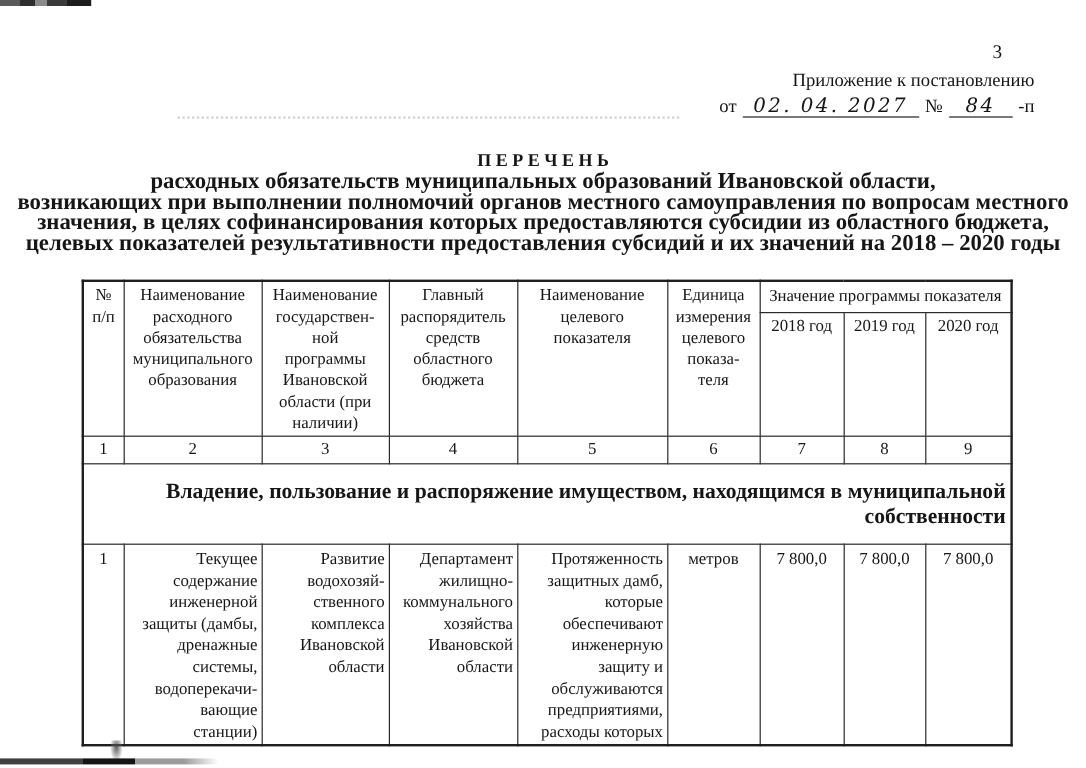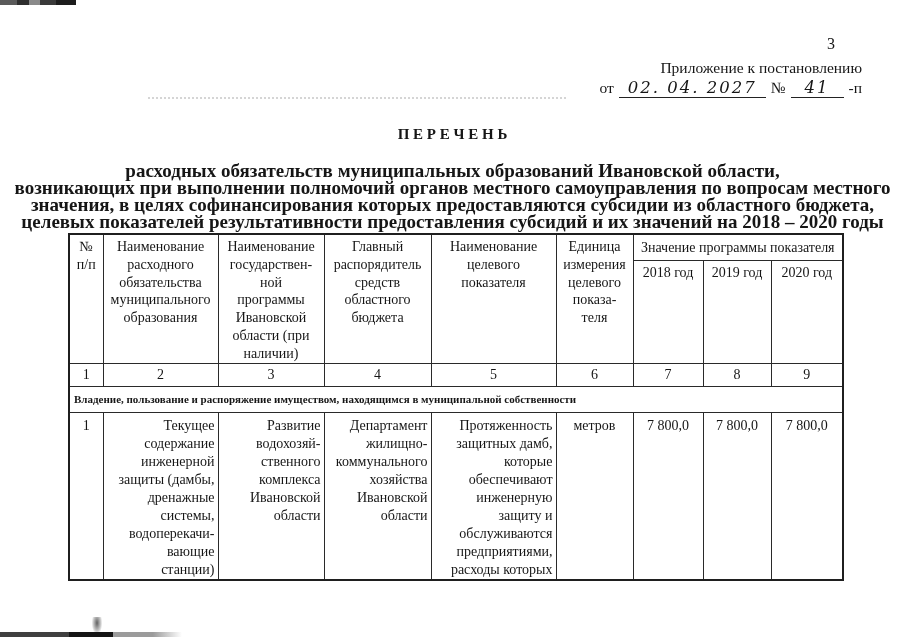--- a/index.html
+++ b/index.html
@@ -29,57 +29,57 @@
   .appendix-ref > span{vertical-align:baseline;}
   .hand{
     display:inline-block;font-family:"DejaVu Serif", serif;font-style:italic;
     font-size:16.5px;letter-spacing:2px;border-bottom:1.5px solid #222;
     padding:0 9px 1px 9px;margin:0 5px;line-height:17px;
   }
   .hand-num{padding:0 14px 1px 14px;}
 
   
   .title-block{position:absolute;top:126px;left:0;width:905px;text-align:center;font-weight:bold;}
-  .title-head{font-size:15px;margin-bottom:19px;}
+  .title-head{font-size:15px;margin-bottom:0;}
   .title-sub{font-size:19px;line-height:17px;}
 
   
   .doc-table{
     position:absolute;left:68px;top:233px;width:774px;
     border-collapse:collapse;table-layout:fixed;font-size:14px;
     border:2px solid #1f1f1f;
   }
   .doc-table th,.doc-table td{border:1.5px solid #2a2a2a;overflow:hidden;}
   .doc-table th{
     font-weight:normal;vertical-align:top;text-align:center;
     padding:3px 2px 0 2px;line-height:17.8px;
   }
   .hr1{height:26px;}
   .hr1 .group-th{vertical-align:middle;padding:0 2px;}
   .hr2{height:101px;}
   .numrow td{height:22px;text-align:center;padding:0;line-height:21px;}
-  .secrow td{height:25px;text-align:left;vertical-align:middle;
-    font-weight:bold;font-size:11px;padding:0 4px;}
+  .secrow td{height:25px;text-align:right;vertical-align:middle;
+    font-weight:bold;font-size:18px;padding:12px 4px;}
   .datarow td{height:158px;vertical-align:top;text-align:right;
     padding:4px 3px 0 5px;line-height:18px;}
   .datarow td.c-center{text-align:center;padding-left:2px;padding-right:2px;}
 </style>
 </head>
 <body>
 
 <div>
 
   <div class="artifact art-top"></div>
 
   <div class="page-num">3</div>
 
   <div class="appendix">
     <div>Приложение к постановлению</div>
     <div class="appendix-ref">
-      <span>от</span><span class="hand">02. 04. 2027</span><span>№</span><span class="hand hand-num">41</span><span>-п</span>
+      <span>от</span><span class="hand">02. 04. 2027</span><span>№</span><span class="hand hand-num">84</span><span>-п</span>
     </div>
   </div>
 
   <div class="dotted-line"></div>
 
   <div class="title-block">
     <div class="title-head">П Е Р Е Ч Е Н Ь</div>
     <div class="title-sub ml">расходных обязательств муниципальных образований Ивановской области,
 возникающих при выполнении полномочий органов местного самоуправления по вопросам местного
 значения, в целях софинансирования которых предоставляются субсидии из областного бюджета,

